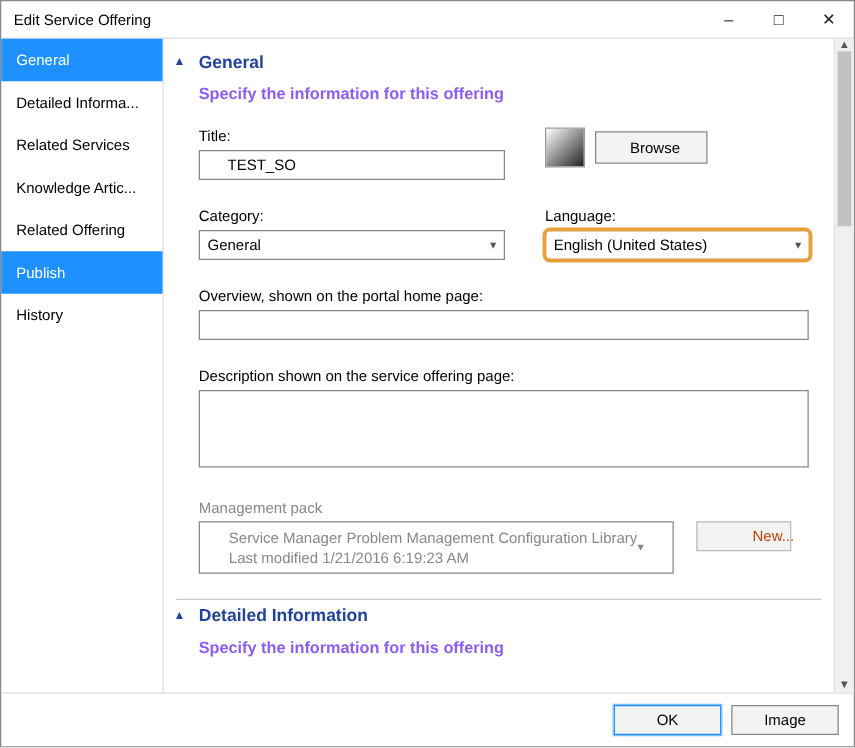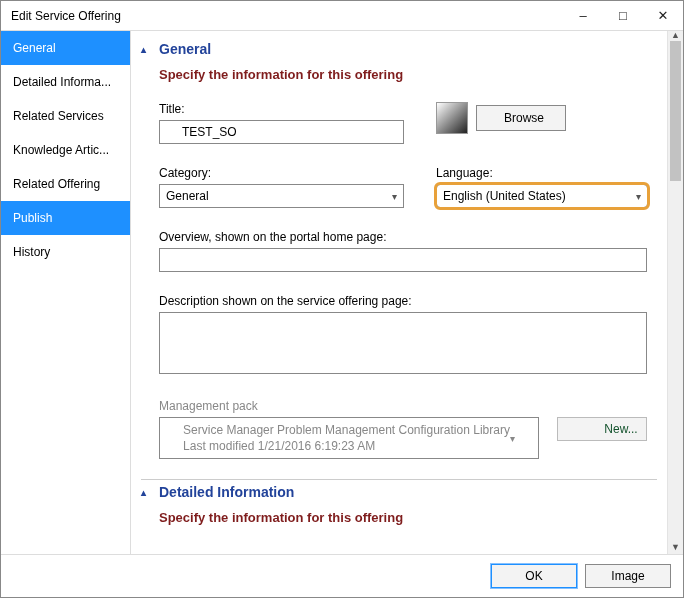--- a/index.html
+++ b/index.html
@@ -112,21 +112,21 @@
     font-weight: 600;
     font-size: 14px;
     padding: 4px 0;
   }
   .section-caret {
     font-size: 10px;
     color: #22439a;
     width: 10px;
   }
   .section-sub {
-    color: #7f1d1d;
+    color: #8b5cf6;
     font-weight: 600;
     font-size: 13px;
     padding: 6px 0 2px 18px;
   }
   .divider {
     border: none;
     border-top: 1px solid #ccc;
     margin: 6px 0 0 0;
   }
 
@@ -205,25 +205,25 @@
     display: flex;
     align-items: center;
     justify-content: center;
     padding: 6px 8px;
     color: #888;
     height: 42px;
   }
   .mp-box .mp-text { line-height: 1.35; }
   .mp-box .chev { font-size: 10px; color: #888; }
   .new-btn {
-    width: 90px;
+    width: 76px;
     height: 24px;
     border: 1px solid #bbb;
     background: #f3f3f3;
-    color: #14532d;
+    color: #c2410c;
     font: inherit;
     cursor: default;
     padding-left: 44px;
   }
 
   .footer {
     height: 42px;
     display: flex;
     justify-content: flex-end;
     align-items: center;

